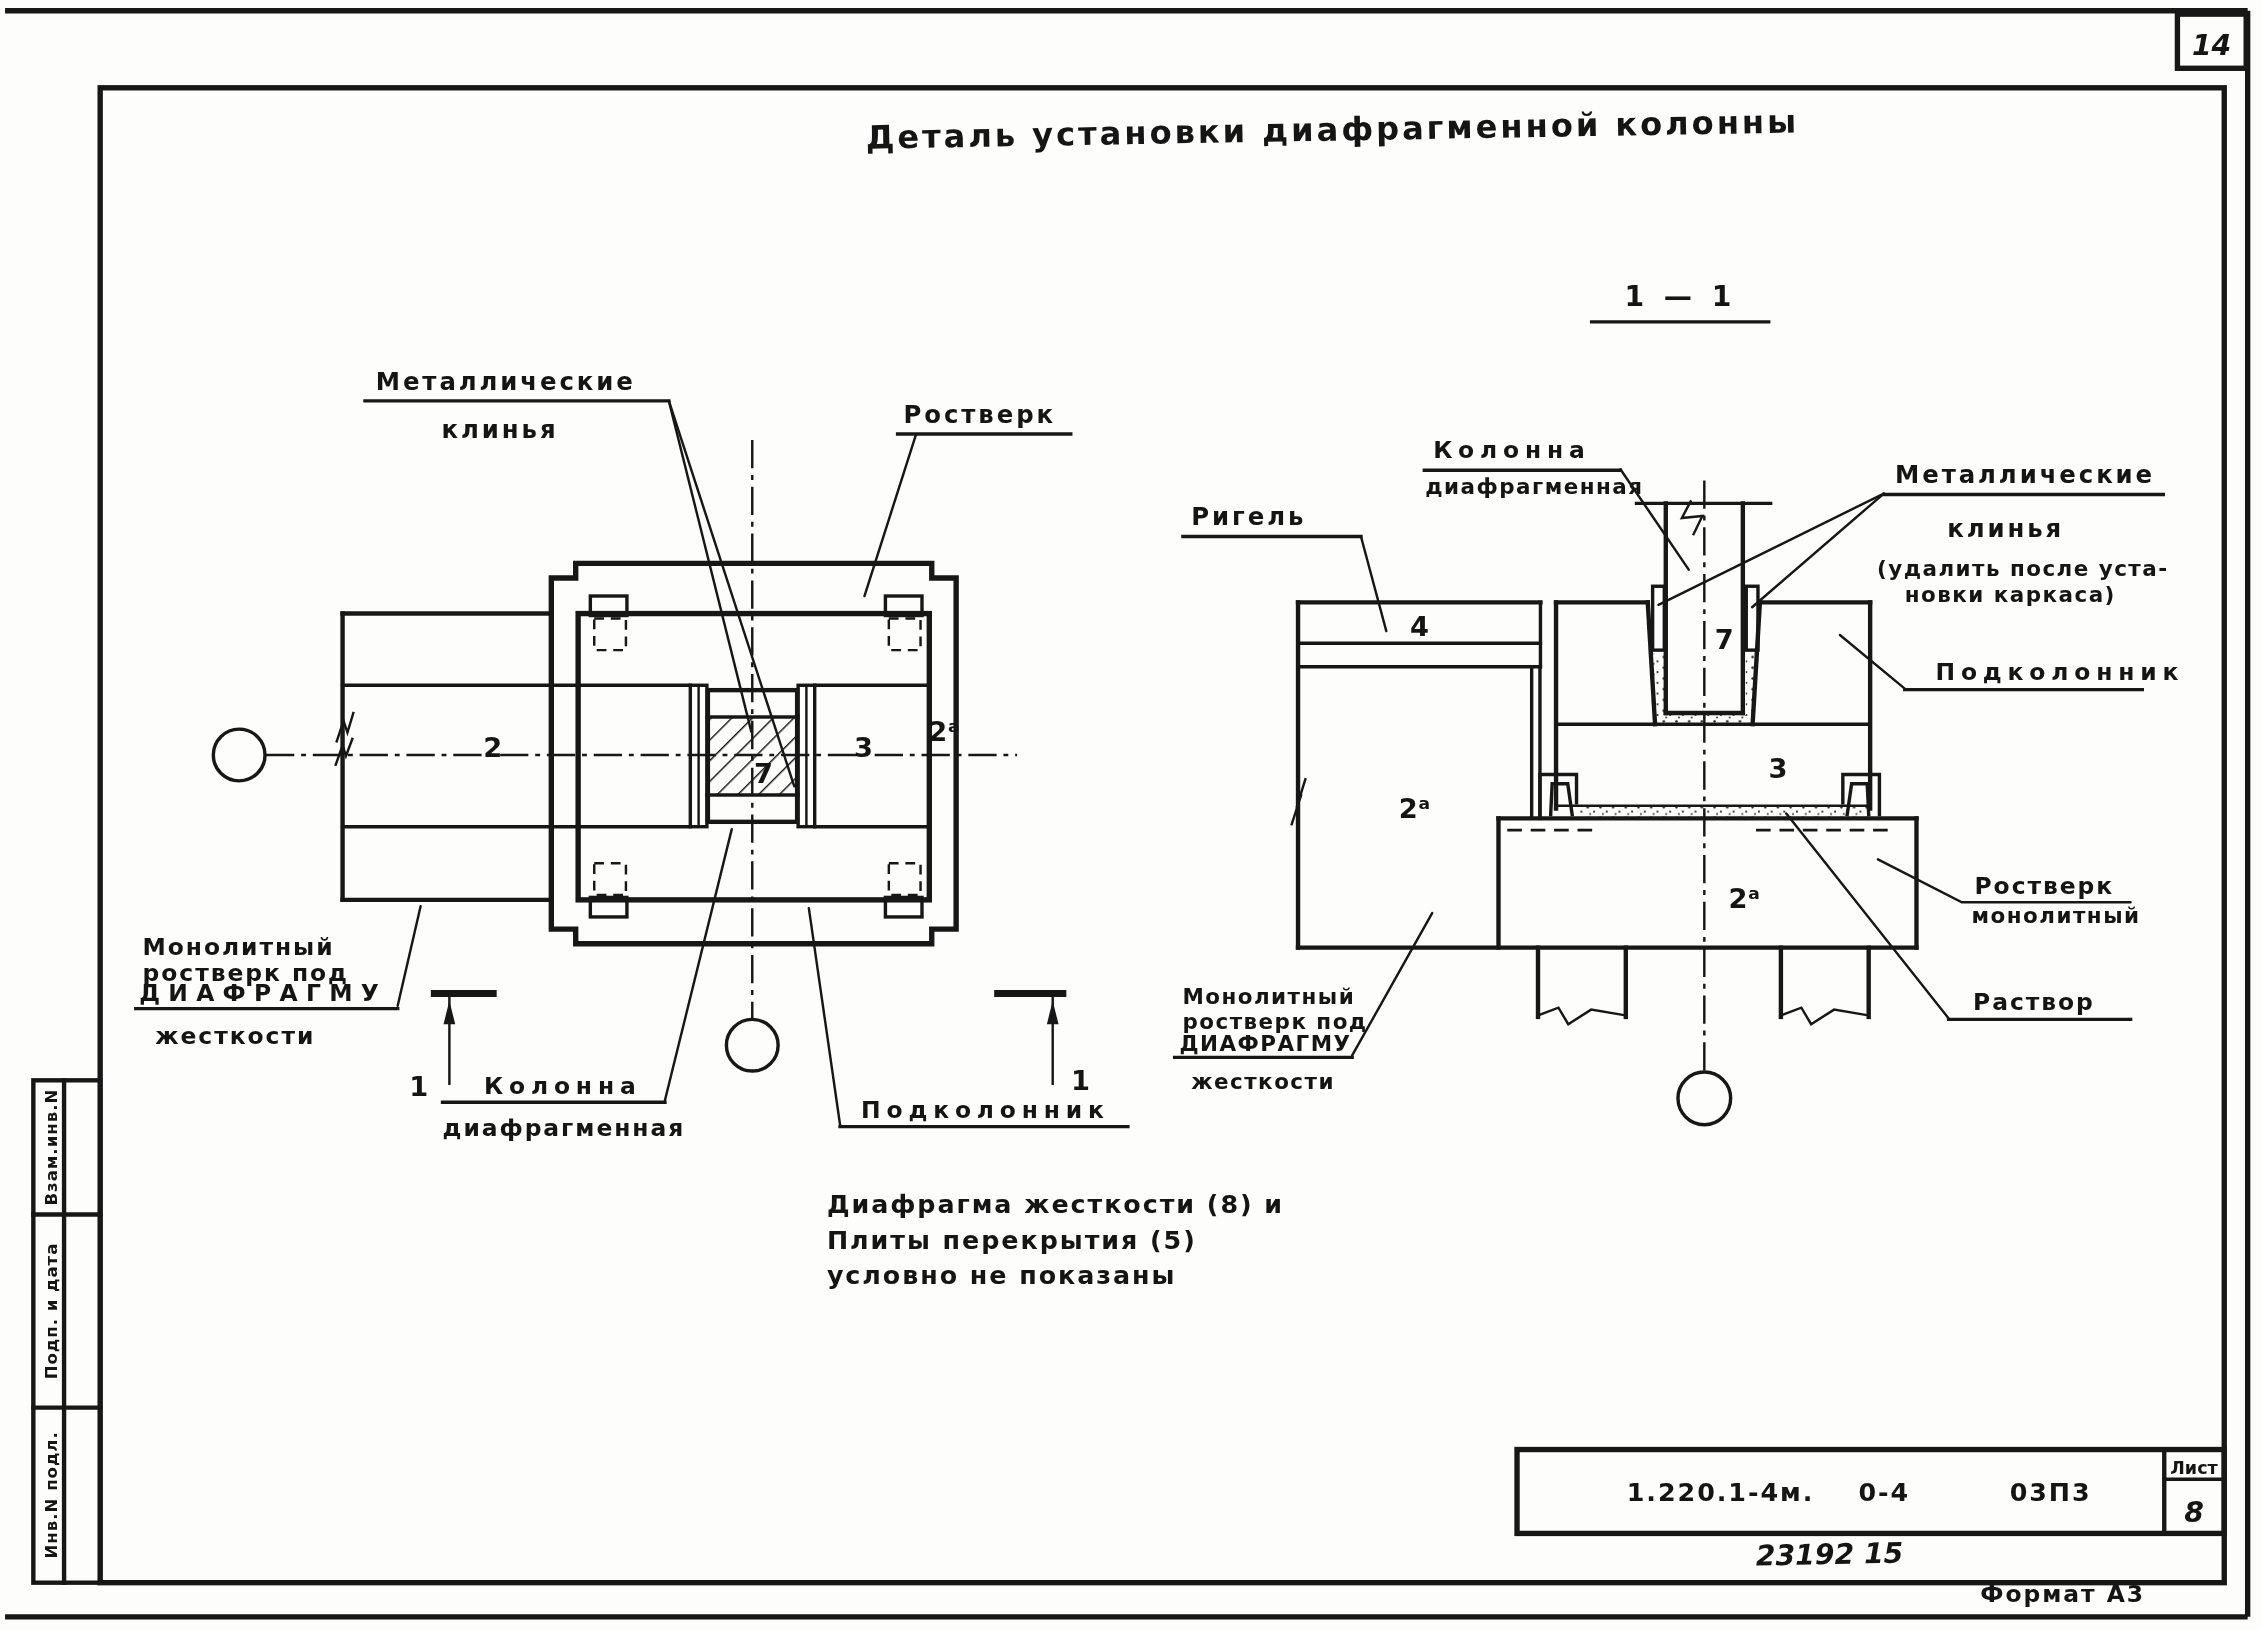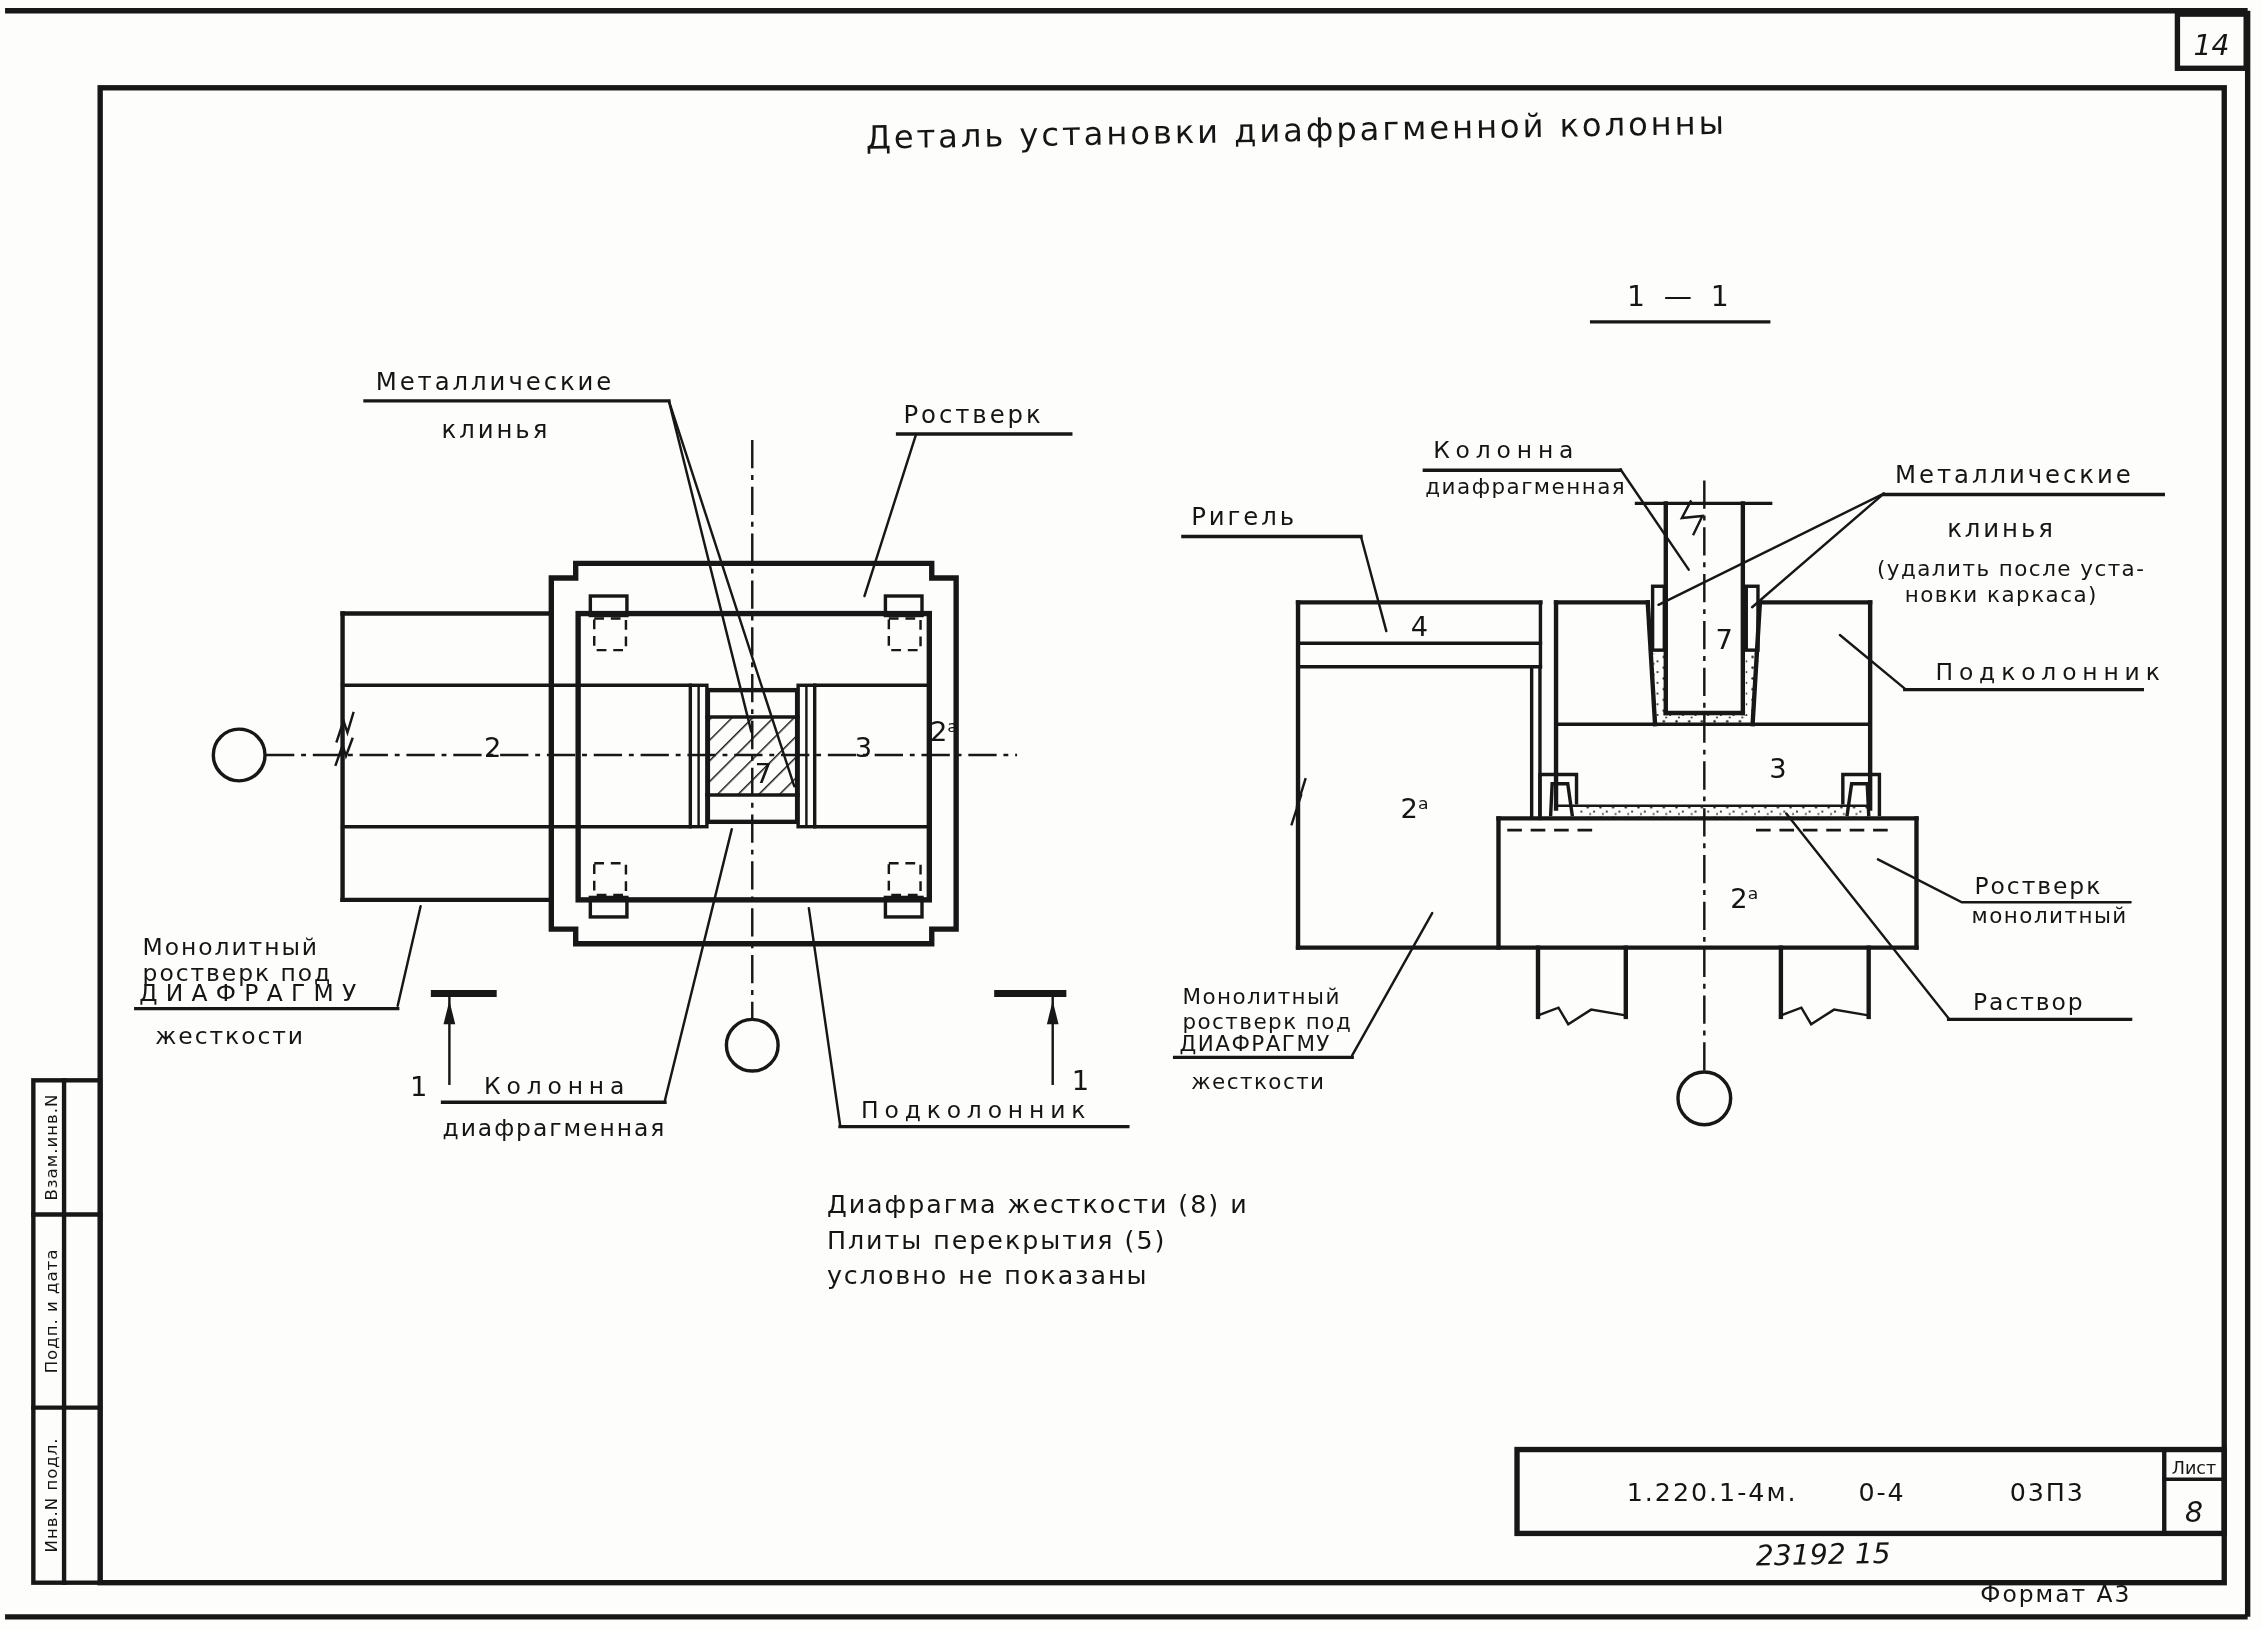--- a/index.html
+++ b/index.html
@@ -1,20 +1,21 @@
 <!DOCTYPE html>
 <html style="font-size:7.8px"><head>
 <meta charset="utf-8">
 <style>
   html,body{margin:0;padding:0;background:#e8e8e6;}
   .sheet{
     position:relative;
     width:2261px;height:1630px;
     background:#fdfdfb;
     font-family:"DejaVu Sans","Liberation Sans",sans-serif;
+    font-weight:bold;
   }
   svg{position:absolute;left:0;top:0;width:100%;height:100%;}
   svg text{fill:#151515;}
   .ln{stroke:#171717;fill:none;stroke-width:9;stroke-linecap:square;}
   .ln2{stroke:#171717;fill:none;stroke-width:7;stroke-linecap:square;}
   .thin{stroke:#171717;fill:none;stroke-width:5;stroke-linecap:square;}
   .ldr{stroke:#171717;fill:none;stroke-width:5;stroke-linecap:round;}
   .frame{stroke:#171717;fill:none;stroke-width:11;}
   .cl{stroke:#171717;fill:none;stroke-width:5;stroke-dasharray:58 14 10 14;}
   .dsh{stroke:#171717;fill:none;stroke-width:6;stroke-dasharray:30 18;}

